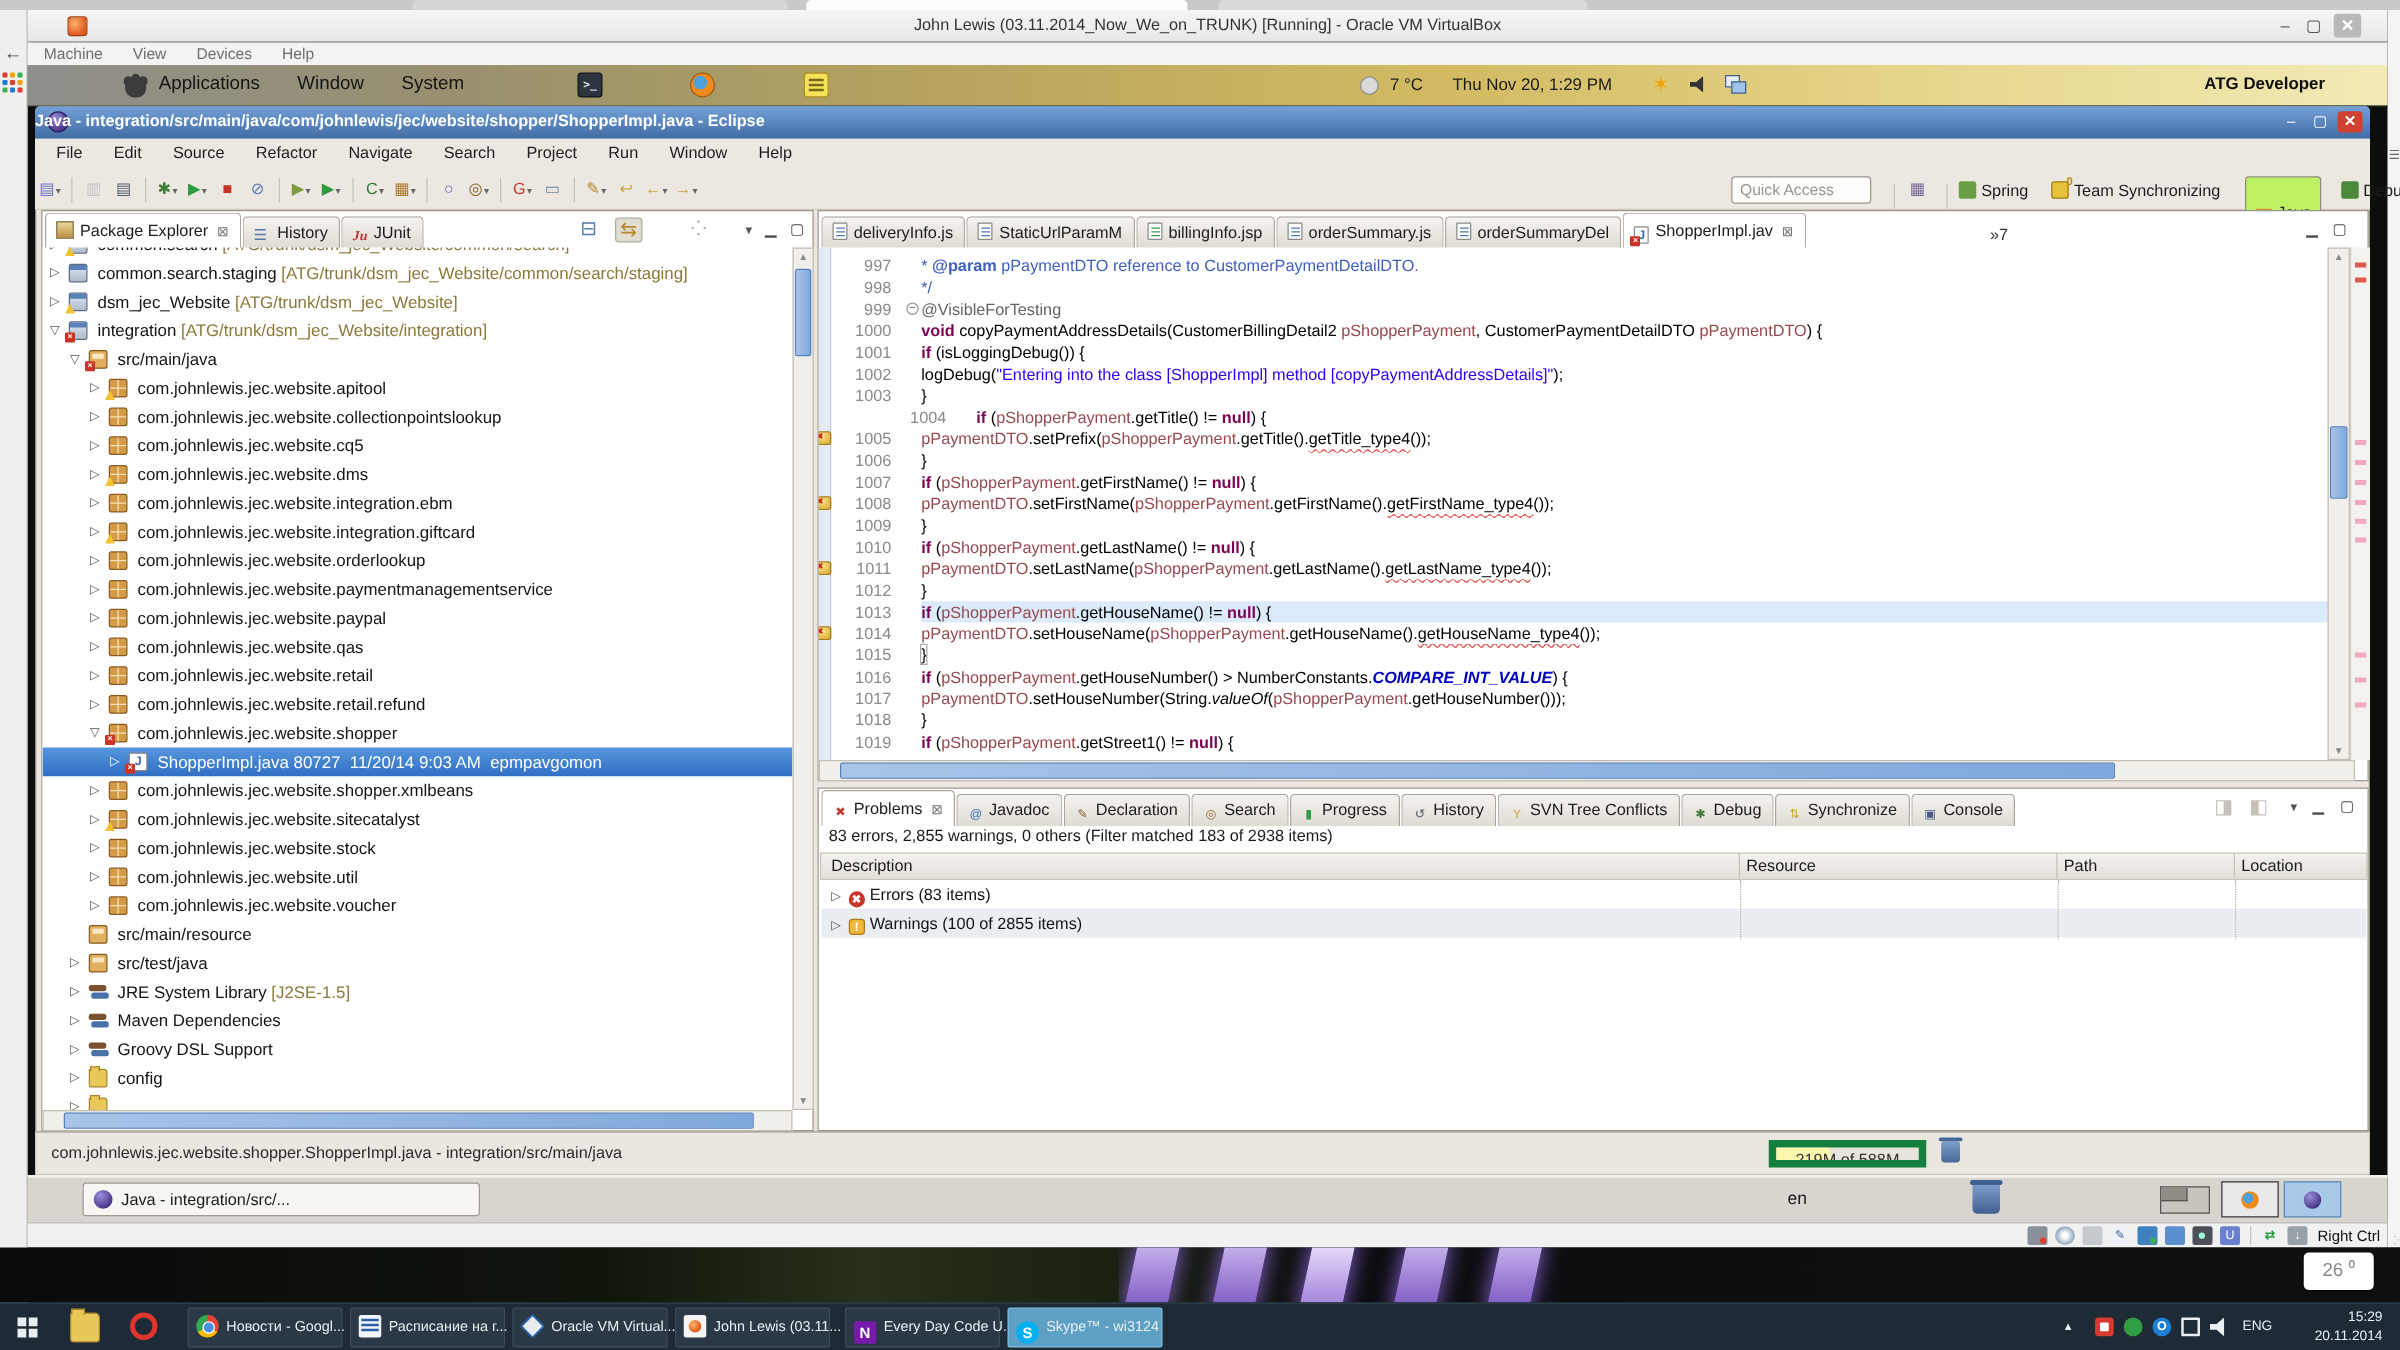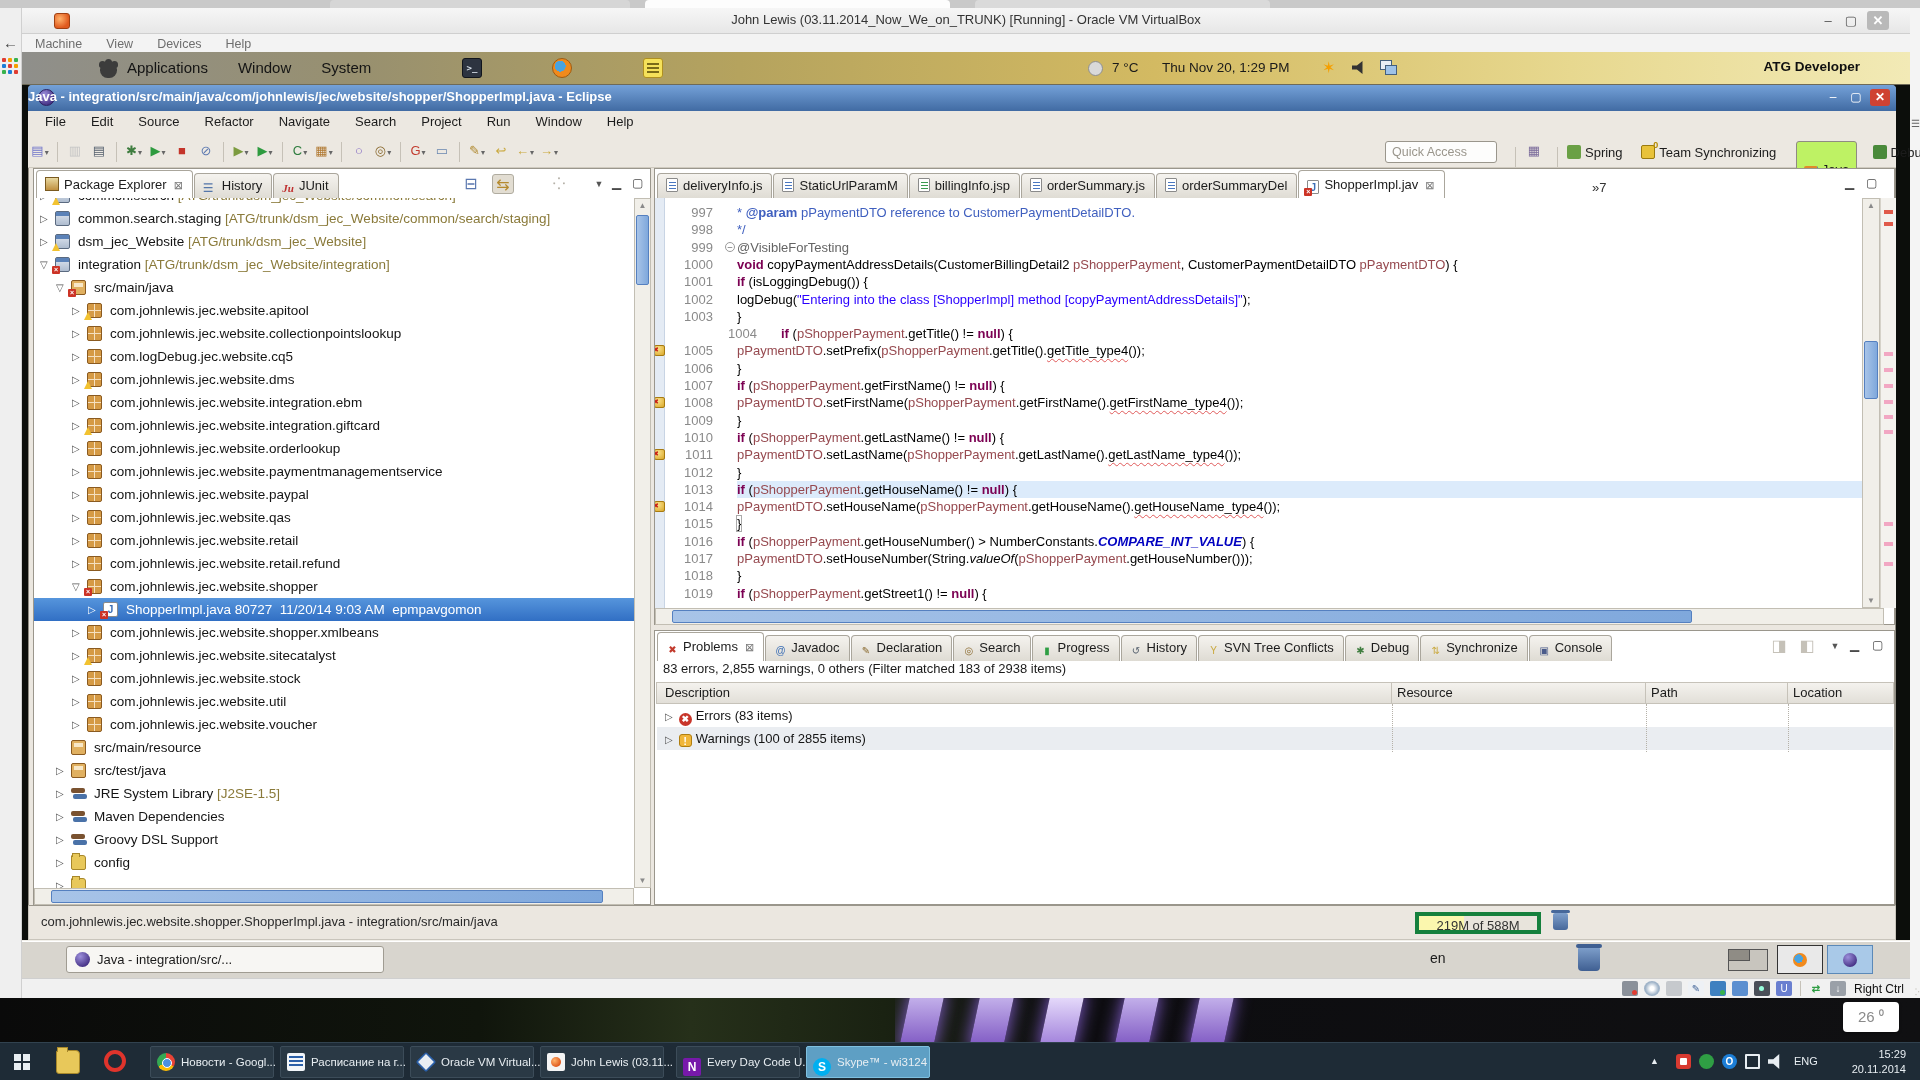--- a/index.html
+++ b/index.html
@@ -150,21 +150,21 @@
   .phsep{position:absolute;top:0;bottom:0;width:1px;background:#c6c2b9;}
   .prow{position:absolute;left:657px;width:1236px;height:23px;font-size:13px;color:#141414;line-height:23px;}
   .prow .parrow{margin:0 6px 0 8px;color:#555;font-size:10px;}
   .pic-error{background:#c8352a;border-radius:50%;color:#fff;font:bold 9px/13px "Liberation Sans";}
   .pic-warning{background:#f0b63a;border-radius:3px;color:#fff;font:bold 10px/13px "Liberation Sans";border:1px solid #b07e10;}
   .pcolline{position:absolute;border-left:1px dotted #b5b1a8;}
 
   
   .estatus{left:28px;top:905px;width:1868px;height:35px;background:#ebe7e0;border:1px solid #c9c5bc;border-top:1px solid #9a968c;}
   .estatus-text{position:absolute;left:12px;top:8px;font-size:13px;color:#2a2a2a;}
-  .heap{position:absolute;left:1386px;top:6px;width:126px;height:22px;border:4px solid #15803d;background:#e8e4dc;overflow:hidden;}
+  .heap{position:absolute;left:1386px;top:6px;width:126px;height:22px;border:6px solid #15803d;background:#e8e4dc;overflow:hidden;}
   .heap-fill{position:absolute;left:0;top:0;bottom:0;width:38%;background:#fbf7ae;}
   .heap-text{position:absolute;left:0;right:0;top:2px;text-align:center;font-size:13px;color:#333;}
   .trash{position:absolute;top:7px;width:15px;height:17px;background:linear-gradient(#7fa0cc,#47689a);border-radius:2px 2px 3px 3px;}
   .trash::before{content:"";position:absolute;left:-2px;top:-3px;right:-2px;height:3px;background:#47689a;border-radius:2px;}
   .gtaskbar{left:22px;top:940px;width:1888px;height:38px;background:#d8d5ce;border-top:1px solid #f2f0ea;box-shadow:inset 0 1px 0 #fff;}
   .gwin-btn{position:absolute;left:44px;top:5px;width:318px;height:27px;background:#f7f6f3;border:1px solid #a09c92;border-radius:3px;font-size:13px;color:#1a1a1a;line-height:25px;padding-left:8px;}
   .gwin-btn .eclipse-mini{display:inline-block;width:15px;height:15px;border-radius:50%;background:radial-gradient(circle at 35% 30%,#9c8fdb,#463286 75%);vertical-align:-3px;margin-right:7px;}
   .kbd-layout{position:absolute;left:1408px;top:9px;font-size:14px;color:#1a1a1a;}
   .gtrash{position:absolute;left:1556px;top:6px;width:22px;height:24px;background:linear-gradient(#7fa0cc,#3f5f92);border-radius:2px 2px 4px 4px;}
   .gtrash::before{content:"";position:absolute;left:-2px;top:-3px;right:-2px;height:4px;background:#3f5f92;border-radius:2px;}
@@ -338,21 +338,21 @@
         <span class="ticon" style="left: 53px;">
           <span class="ti ti-pkg"></span>
         </span>
         <span class="tlabel" style="left: 76px;">com.johnlewis.jec.website.collectionpointslookup</span>
       </div>
       <div class="trow" style="top: 147px;">
         <span class="tarrow" style="left: 38px;">▷</span>
         <span class="ticon" style="left: 53px;">
           <span class="ti ti-pkg"></span>
         </span>
-        <span class="tlabel" style="left: 76px;">com.logDebug.jec.website.cq5</span>
+        <span class="tlabel" style="left: 76px;">com.johnlewis.jec.website.cq5</span>
       </div>
       <div class="trow" style="top: 170px;">
         <span class="tarrow" style="left: 38px;">▷</span>
         <span class="ticon" style="left: 53px;">
           <span class="ti ti-pkg"></span>
           <span class="dec dec-warn"></span>
         </span>
         <span class="tlabel" style="left: 76px;">com.johnlewis.jec.website.dms</span>
       </div>
       <div class="trow" style="top: 193px;">

